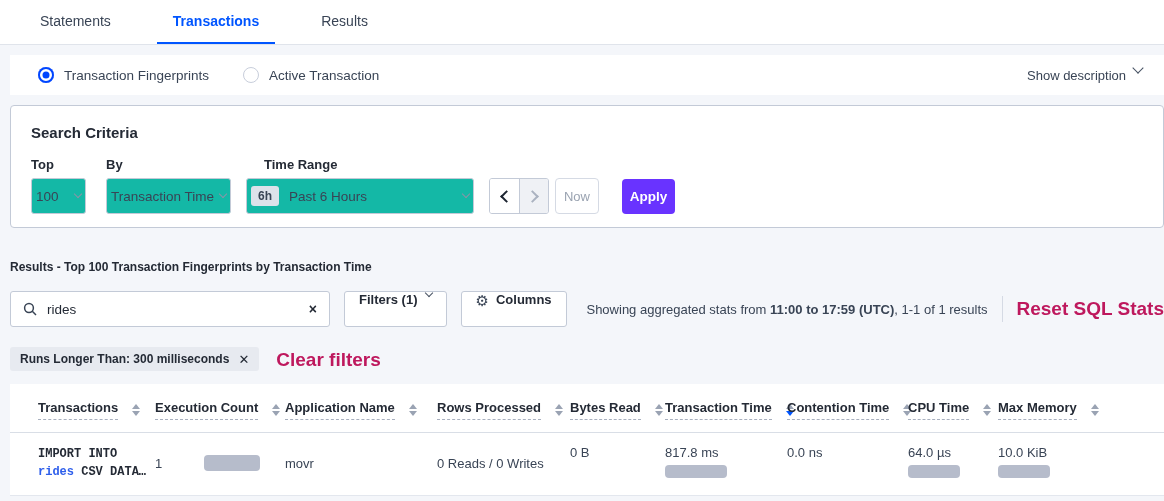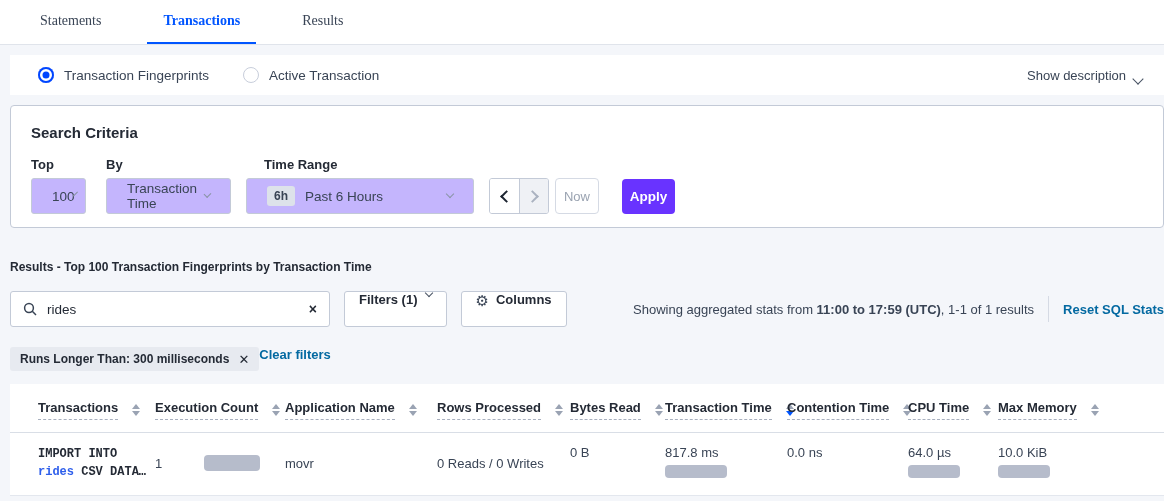--- a/index.html
+++ b/index.html
@@ -5,43 +5,43 @@
   * { margin:0; padding:0; box-sizing:border-box; }
   html,body { width:1164px; height:501px; }
   body {
     font-family:"Liberation Sans","DejaVu Sans",sans-serif;
     background:#f4f6fa;
     color:#394455;
     font-size:13px;
     overflow:hidden;
   }
   
-  .tabbar { background:#fff; border-bottom:1px solid #e0e4eb; height:45px; display:flex; align-items:center; padding-left:24px;font-family:Liberation Serif, serif; }
+  .tabbar { background:#fff; border-bottom:1px solid #e0e4eb; height:45px; display:flex; align-items:center; padding-left:24px; }
   .tab { padding:12px 16px 13px; font-size:14px; color:#394455; cursor:pointer; border-bottom:2px solid transparent; margin-right:30px; }
   .tab.active { color:#0055ff; font-weight:700; border-bottom:2px solid #0055ff; }
   
   .radio-row { background:#fff; margin:10px 0 0 10px; height:40px; display:flex; align-items:center; padding:0 22px 0 28px; }
   .radio-opt { display:flex; align-items:center; margin-right:34px; cursor:pointer; }
   .radio-circle { width:16px; height:16px; border-radius:50%; margin-right:10px; flex:0 0 auto; }
   .radio-circle.on  { background:#0045ff; box-shadow:inset 0 0 0 2px #0045ff, inset 0 0 0 4.5px #ffffff; }
   .radio-circle.off { background:#fff; border:1px solid #c8cedb; }
   .radio-label { font-size:13.5px; color:#394455; }
   .spacer { flex:1; }
-  .show-desc { display:flex; align-items:flex-end; color:#394455; font-size:13px; cursor:pointer; }
+  .show-desc { display:flex; align-items:flex-start; color:#394455; font-size:13px; cursor:pointer; }
   
   .chev { width:8px; height:8px; border-right:1.8px solid #475263; border-bottom:1.8px solid #475263; transform:rotate(45deg); margin-left:8px; margin-top:-4px; }
   .chev.small { width:6px; height:6px; }
   .chev.gray { border-color:#8a94a6; }
   
   .criteria-card { background:#fff; border:1px solid #c3cad7; border-radius:4px; margin:10px 0 0 10px; padding:18px 20px 20px 20px; height:123px; }
   .criteria-title { font-size:15px; font-weight:700; color:#242a35; margin-bottom:16px; }
   .criteria-controls { display:flex; align-items:flex-end; }
   .field { display:flex; flex-direction:column; }
   .field-label { font-size:13px; font-weight:700; color:#242a35; margin-bottom:6px; }
-  .selectbox { height:36px; background:#c4b5fd; border:1px solid #c3cad7; border-radius:3px; display:flex; align-items:center; padding:0 20px; cursor:pointer; color:#394455; font-size:13.5px; }
+  .selectbox { height:36px; background:#14b8a6; border:1px solid #c3cad7; border-radius:3px; display:flex; align-items:center; padding:0 4px; cursor:pointer; color:#394455; font-size:13.5px; }
   .selectbox .chev { margin-left:auto; }
   .sel-top { width:55px; }
   .sel-by { width:125px; margin-left:20px; }
   .sel-time { width:228px; margin-left:15px; }
   .time-badge { background:#dde2ea; color:#394455; font-weight:700; font-size:12px; border-radius:3px; padding:3px 7px; margin-right:10px; }
   .arrow-group { display:flex; margin-left:15px; border:1px solid #c3cad7; border-radius:3px; overflow:hidden; height:36px; }
   .arrow-btn { width:29px; height:34px; display:flex; align-items:center; justify-content:center; background:#fff; cursor:pointer; }
   .arrow-btn.disabled { background:#eff1f5; cursor:default; }
   .arrow-btn + .arrow-btn { border-left:1px solid #c3cad7; }
   .arrow-glyph { width:9px; height:9px; border-left:2.2px solid #1c2430; border-bottom:2.2px solid #1c2430; }
@@ -54,22 +54,22 @@
   .results-toolbar { margin:17px 0 0 10px; display:flex; align-items:center; }
   .search-input-wrap { width:320px; height:36px; background:#fff; border:1px solid #c3cad7; border-radius:3px; display:flex; align-items:center; padding:0 12px; }
   .search-input-wrap input { border:none; outline:none; flex:1; font-size:13.5px; color:#242a35; font-family:inherit; background:transparent; margin-left:10px; }
   .clear-x { color:#242a35; font-size:14px; font-weight:700; cursor:pointer; line-height:1; }
   .toolbar-btn { height:36px; background:#fff; border:1px solid #c3cad7; border-radius:3px; display:flex; align-items:flex-start; padding:0 14px; font-weight:700; font-size:13px; color:#242a35; margin-left:14px; cursor:pointer; }
   .toolbar-btn .chev { margin-top:-2px; }
   .gear { font-size:15px; margin-right:7px; color:#394455; font-weight:400; }
   .stats-line { margin-left:auto; display:flex; align-items:center; font-size:13px; color:#394455; }
   .stats-line b { font-weight:700; }
   .vdiv { width:1px; height:26px; background:#d5dae4; margin:0 14px; }
-  .link { color:#0369a1; font-weight:700; font-size:13px; cursor:pointer; text-decoration:none; }
-  .chip-row { margin:20px 0 0 10px; display:flex; align-items:flex-start; }
+  .link { color:#be185d; font-weight:700; font-size:19px; cursor:pointer; text-decoration:none; }
+  .chip-row { margin:20px 0 0 10px; display:flex; align-items:flex-end;gap:17px; }
   .chip { background:#e7eaf0; border-radius:3px; height:24px; display:flex; align-items:center; padding:0 10px; font-size:12px; font-weight:700; color:#242a35; }
   .chip-x { margin-left:9px; cursor:pointer; font-weight:700; font-size:13px; color:#242a35; }
   .chip-row .link { }
   
   .table-card { background:#fff; margin:13px 0 0 10px; width:1154px; }
   table { border-collapse:collapse; width:100%; table-layout:fixed; }
   th { text-align:left; font-size:13px; font-weight:700; color:#242a35; padding:16px 0 12px; border-bottom:1px solid #d9dee6; vertical-align:middle; white-space:nowrap; cursor:pointer; }
   td { padding:12px 0 14px; border-bottom:1px solid #e3e7ee; vertical-align:middle; font-size:13px; color:#394455; }
   th:first-child, td:first-child { padding-left:28px; }
   .th-inner { display:inline-flex; align-items:center; }

